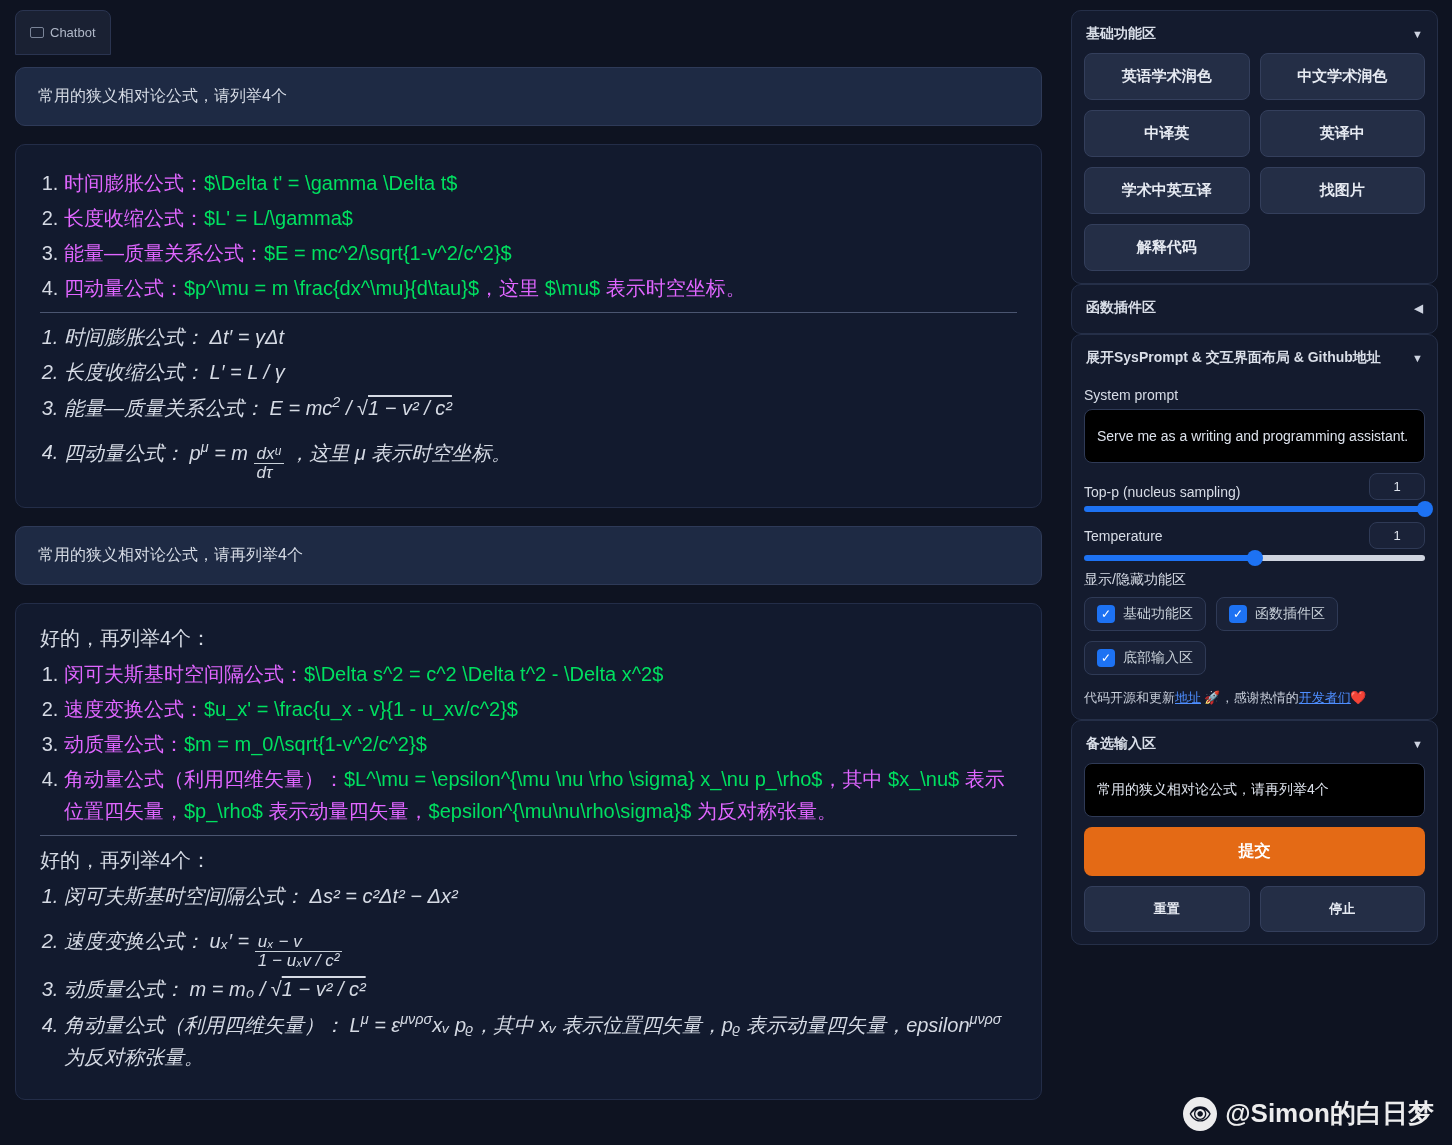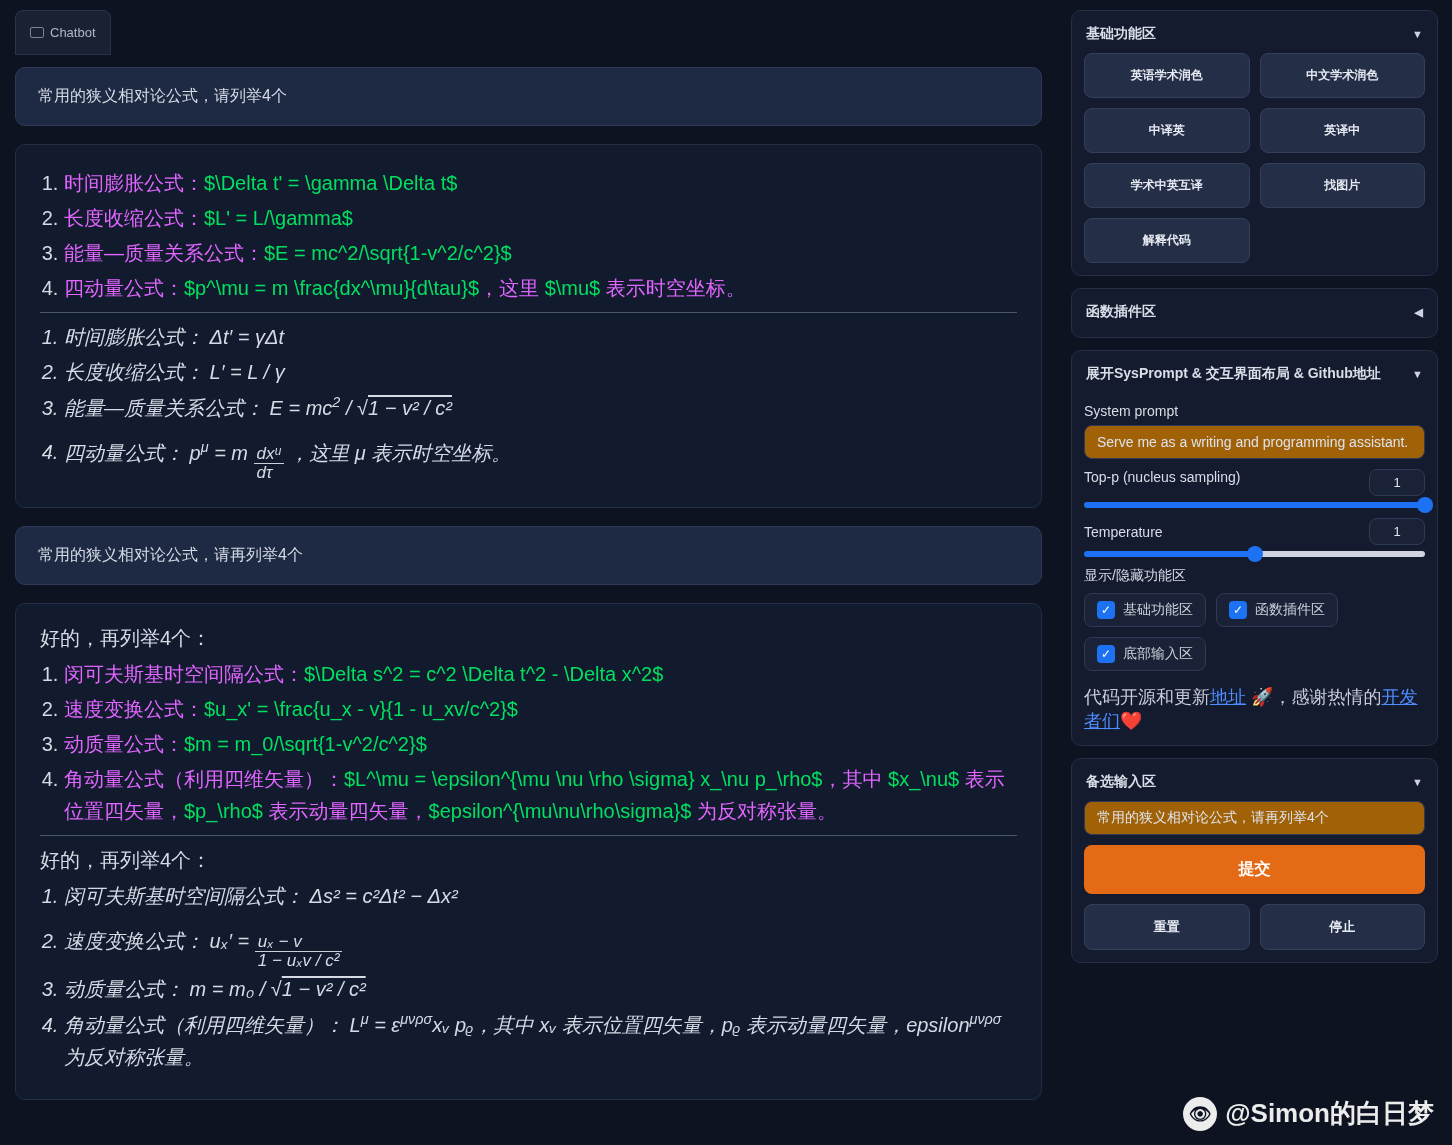--- a/index.html
+++ b/index.html
@@ -70,21 +70,21 @@
   .rendered { font-style: italic; }
   .frac { display:inline-block; vertical-align:middle; text-align:left; font-size:0.85em; line-height:1.05;margin-top:18px;}
   .frac .num { display:block; border-bottom:1px solid #c9d1d9; padding:0 3px;}
   .frac .den { display:block; padding:0 3px;}
   sup, sub { font-size: 0.72em; }
   .sidebar {
     width: 395px;
     padding: 10px 14px;
     display:flex;
     flex-direction:column;
-    gap: 12px;
+    gap: 0;
     overflow-y: auto;
   }
   .panel {
     background: #141b2e;
     border: 1px solid #252f48;
     border-radius: 10px;
     padding: 10px 12px 12px 12px;
   }
   .panel-header {
     display:flex;
@@ -100,34 +100,34 @@
   .btn-grid {
     display:grid;
     grid-template-columns: 1fr 1fr;
     gap: 10px;
   }
   .btn {
     background: #242e46;
     border: 1px solid #343f5c;
     border-radius: 8px;
     color:#e6eaf2;
-    font-size:12px;
+    font-size:15px;
     font-weight:600;
     padding: 13px 0;
     text-align:center;
     cursor:pointer;
   }
   .field-label { font-size:14px; color:#d8dde7; margin: 10px 0 6px 0; }
   .text-input {
     width:100%;
-    background:#a16207;
+    background:#000000;
     border:1px solid #2f3a56;
     border-radius:8px;
     color:#dde2ec;
-    padding:8px 12px;
+    padding:18px 12px;
     font-size:14px;
   }
   .slider-track {
     flex:1; height:6px;
     border-radius:3px;
     position:relative;
     cursor:pointer;
   }
   .slider-track.full { background:#1d72f3;}
   .slider-track.half { background: linear-gradient(to right,#1d72f3 0%, #1d72f3 50%, #cfd4df 50%, #cfd4df 100%); }
@@ -144,21 +144,21 @@
   }
   .check-pill {
     background:#1a2238; border:1px solid #2f3a56; border-radius:8px;
     padding:7px 12px; display:flex; align-items:center; gap:8px; font-size:14px;
     cursor:pointer;
   }
   .chk {
     width:18px; height:18px; border-radius:4px; background:#1d72f3;
     display:flex; align-items:center; justify-content:center; color:#fff; font-size:12px;
   }
-  .fine-print { font-size:18px; color:#c6ccd8; margin-top:14px;}
+  .fine-print { font-size:13px; color:#c6ccd8; margin-top:14px;}
   .fine-print a { color:#4e8eff; text-decoration:underline; cursor:pointer;}
   .btn-primary {
     background:#e46a15; border:none; border-radius:8px; color:#fff; font-size:16px;
     font-weight:600; padding:14px 0; text-align:center; width:100%; margin-top:10px;
     cursor:pointer;
   }
   .btn-sec-row { display:flex; gap:10px; margin-top:10px;}
   .btn-sec {
     flex:1; background:#242e46; border:1px solid #343f5c; border-radius:8px;
     color:#e6eaf2; font-size:13px; font-weight:600; padding:13px 0; text-align:center;
@@ -255,21 +255,21 @@
 
   <div class="panel">
     <div class="panel-header">
       <span>展开SysPrompt &amp; 交互界面布局 &amp; Github地址</span>
       <span class="chevron">▼</span>
     </div>
 
     <div class="field-label">System prompt</div>
     <input class="text-input" value="Serve me as a writing and programming assistant." style="">
 
-    <div class="field-label" style="display:flex;justify-content:space-between;align-items:flex-start;">
+    <div class="field-label" style="display:flex;justify-content:space-between;align-items:flex-end;">
       <span>Top-p (nucleus sampling)</span>
       <span class="slider-val">1</span>
     </div>
     <div class="slider-track full">
       <div class="slider-thumb" style="left:100%;"></div>
     </div>
 
     <div class="field-label" style="display:flex;justify-content:space-between;align-items:center;">
       <span>Temperature</span>
       <span class="slider-val">1</span>

